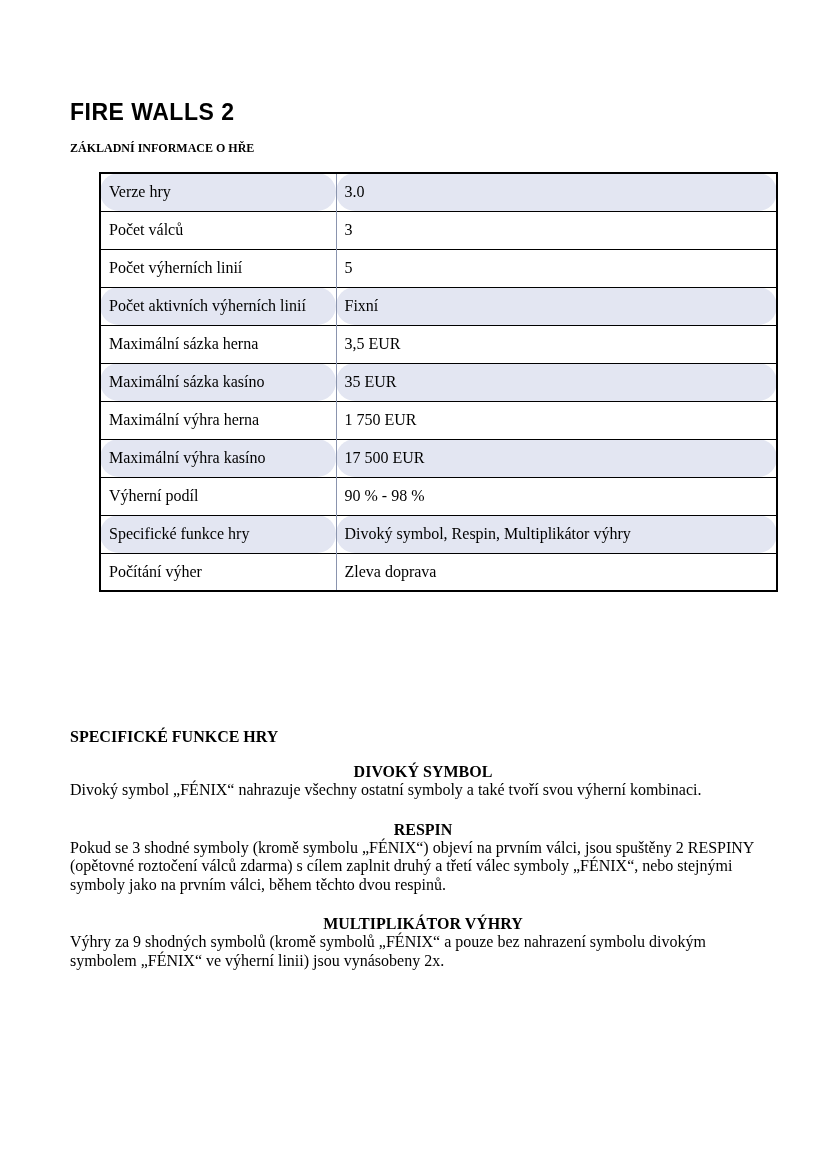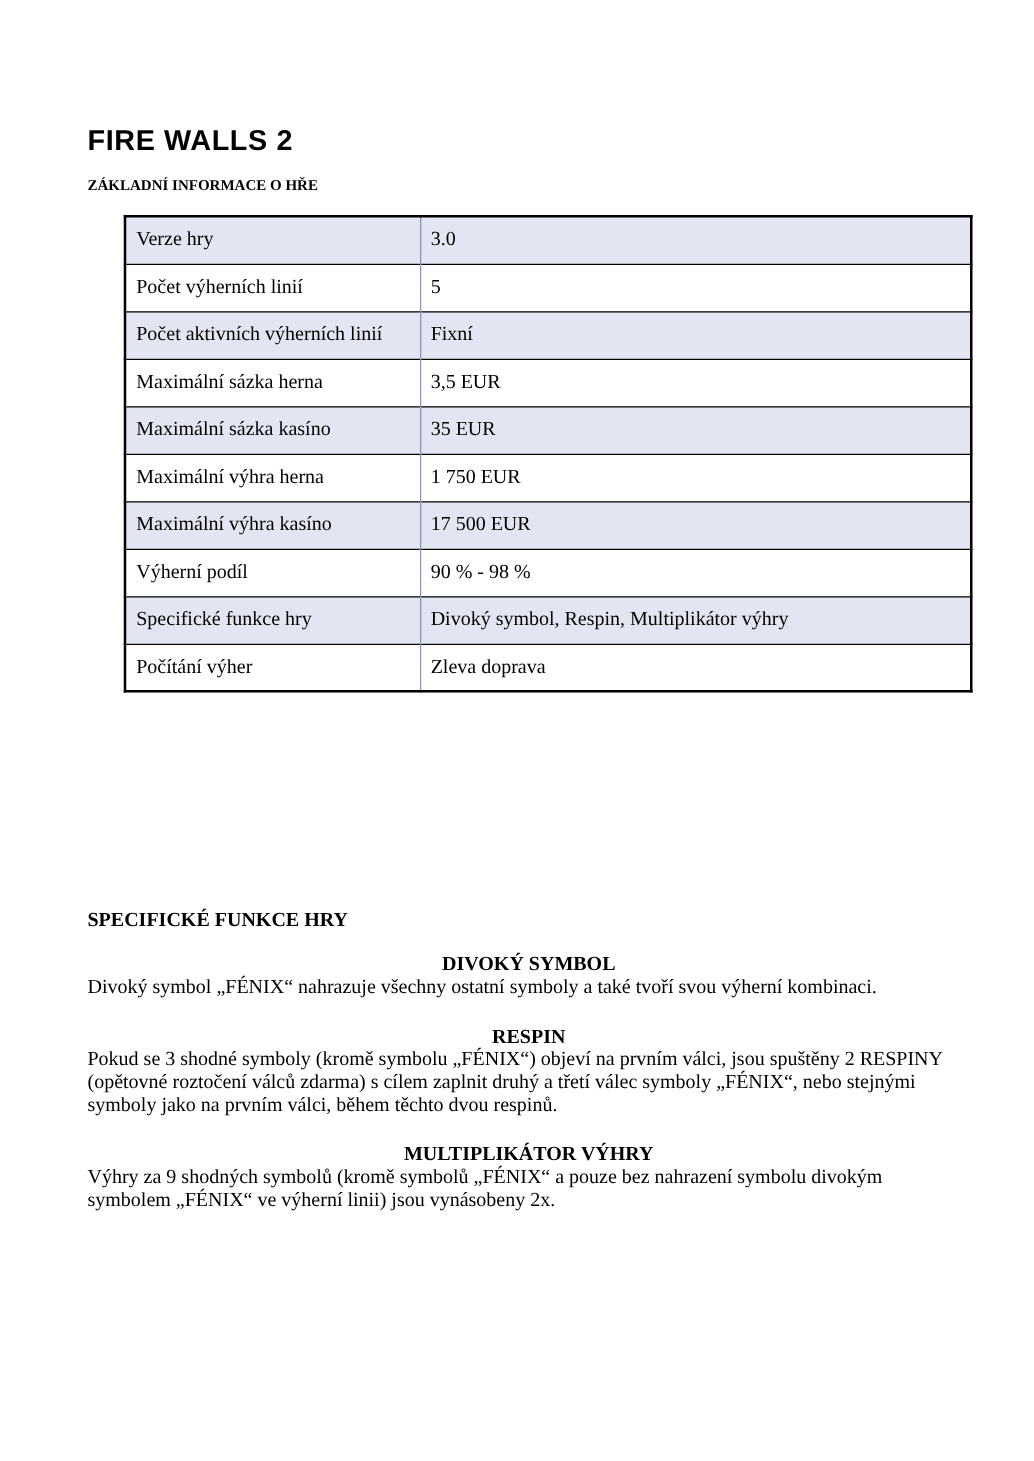--- a/index.html
+++ b/index.html
@@ -2,21 +2,21 @@
 <html style="--row-shade: #E3E6F2; --table-border: #000000; --column-divider: #8A94AE; --text-color: #000000; --page-bg: #FFFFFF;"><head>
 <meta charset="utf-8">
 <style>
   :root{
     --row-shade:#E3E6F2;
     --table-border:#000000;
     --column-divider:#8A94AE;
     --text-color:#000000;
     --page-bg:#FFFFFF;
   }
-  *{box-sizing:border-box;}
+  *{box-sizing:border-box;border-radius:28px;}
   html,body{margin:0;padding:0;background:var(--page-bg);}
   .page{
     position:relative;
     width:827px;height:1169px;
     background:var(--page-bg);
     color:var(--text-color);
     overflow:hidden;
     font-family:"Liberation Serif", serif;
   }
   .doc-title{
@@ -74,20 +74,24 @@
 
   <h2 class="basic-info-heading">ZÁKLADNÍ INFORMACE O HŘE</h2>
 
   <table class="info-table">
     <tbody>
       <tr class="shaded">
         <td class="label-cell">Verze hry</td>
         <td class="value-cell">3.0</td>
       </tr>
       <tr>
+        <td class="label-cell">Počet válců</td>
+        <td class="value-cell">3</td>
+      </tr>
+      <tr>
         <td class="label-cell">Počet výherních linií</td>
         <td class="value-cell">5</td>
       </tr>
       <tr class="shaded">
         <td class="label-cell">Počet aktivních výherních linií</td>
         <td class="value-cell">Fixní</td>
       </tr>
       <tr>
         <td class="label-cell">Maximální sázka herna</td>
         <td class="value-cell">3,5 EUR</td>

